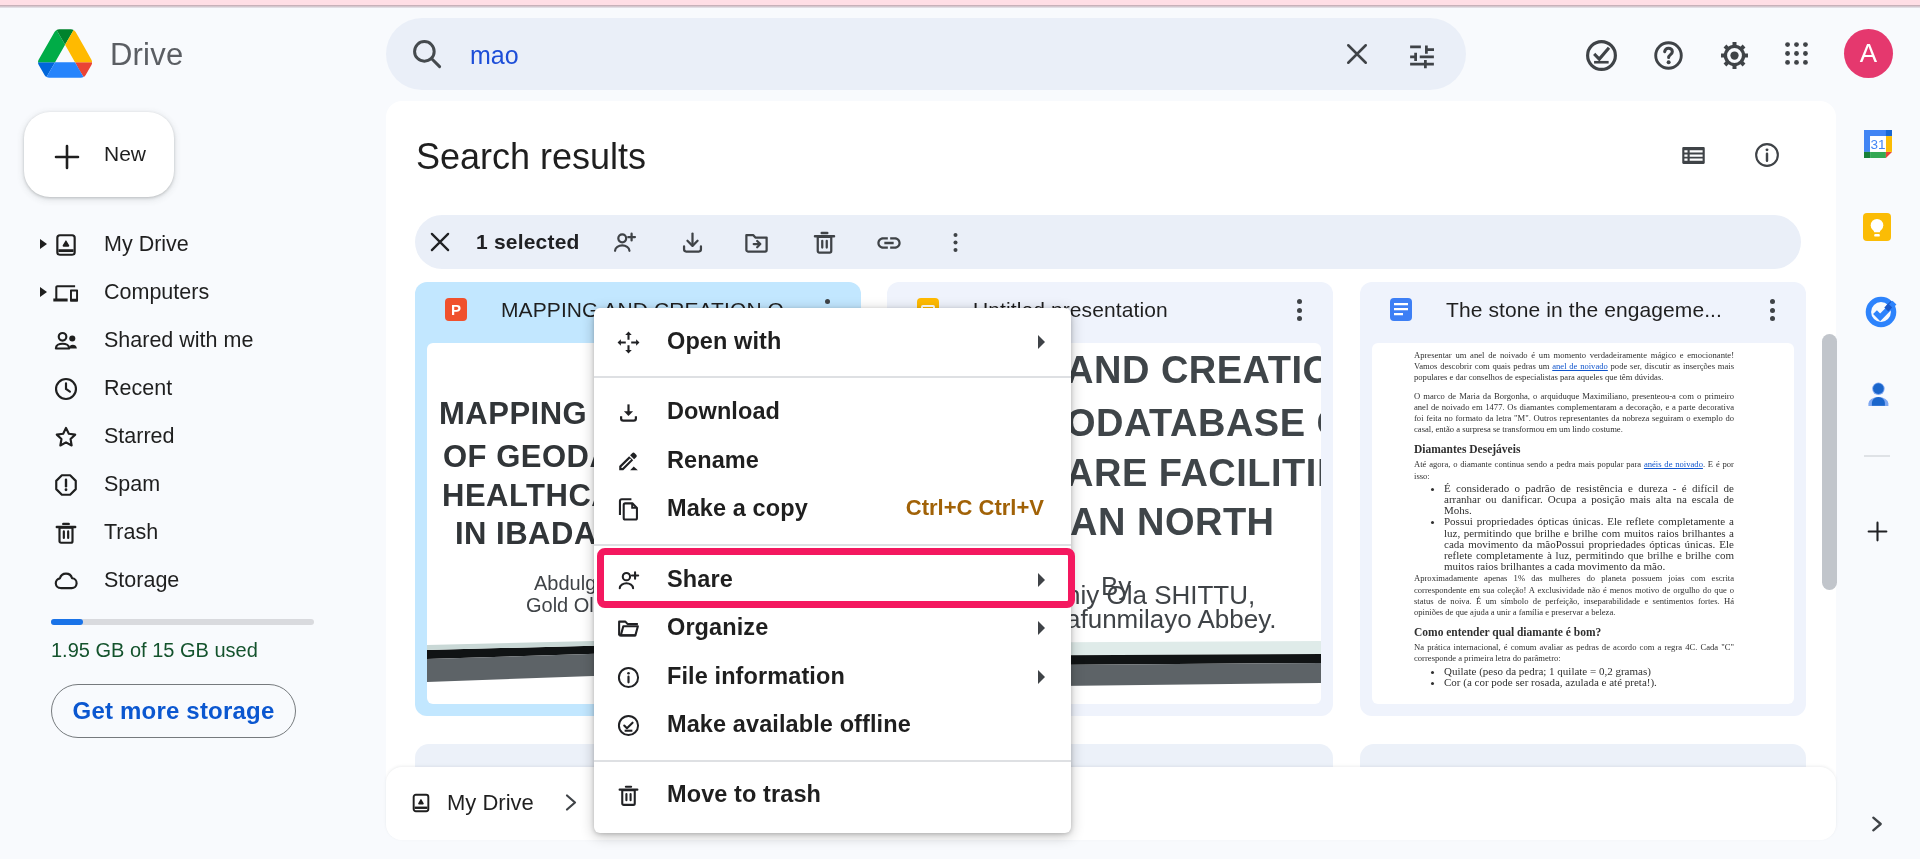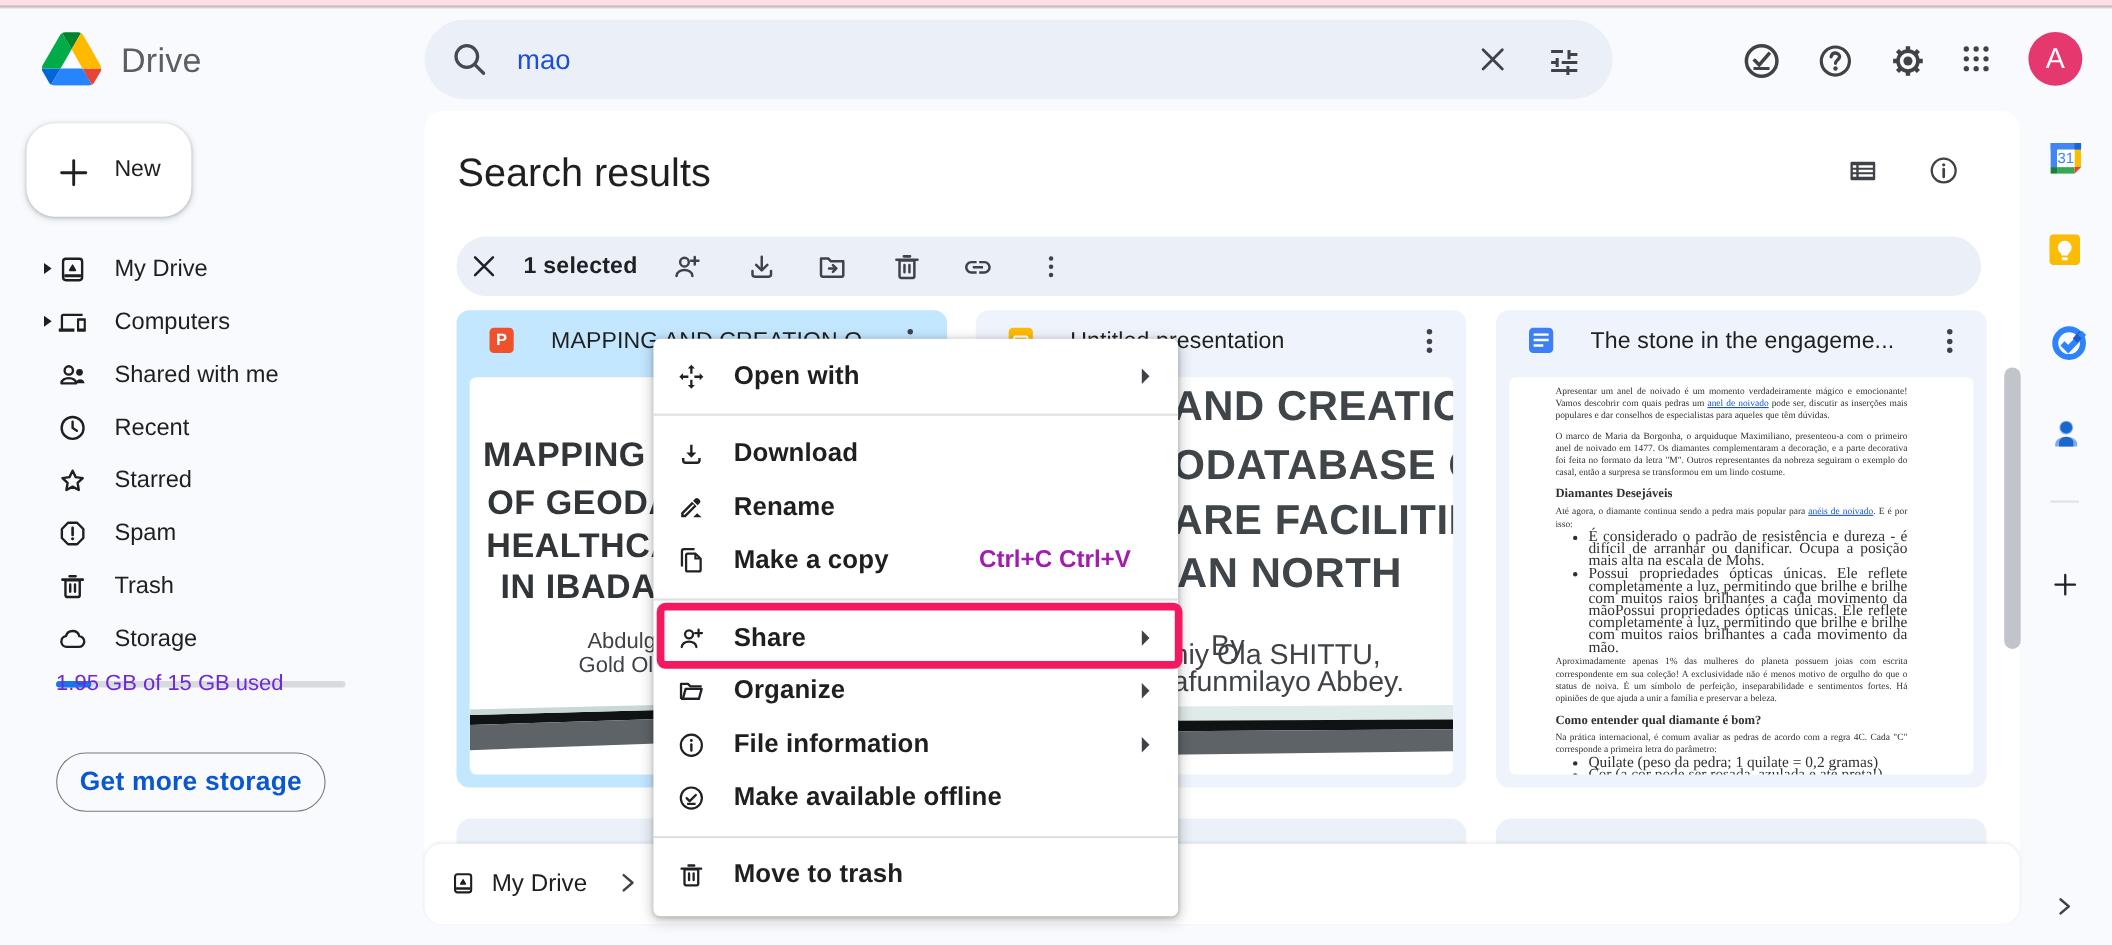--- a/index.html
+++ b/index.html
@@ -18,21 +18,21 @@
   .hicon { color:#3F4347; }
   #avatar { left:1844px; top:29px; width:49px; height:49px; border-radius:50%; background:#E5386E; color:#fff; font-size:26px; text-align:center; line-height:49px; }
   
   #newbtn { left:24px; top:112px; width:150px; height:85px; border-radius:26px; background:#fff; box-shadow:0 1px 3px rgba(60,64,67,.26), 0 2px 7px 1px rgba(60,64,67,.12); }
   .navrow { position:absolute; left:0; width:380px; height:48px; }
   .caret { position:absolute; left:40px; top:50%; margin-top:-6px; width:0; height:0; border-left:7.5px solid #1F1F1F; border-top:5.5px solid transparent; border-bottom:5.5px solid transparent; }
   .navicon { position:absolute; left:53px; top:50%; margin-top:-13px; }
   .navlabel { position:absolute; left:104px; top:50%; transform:translateY(-52%); font-size:21.5px; color:#1F1F1F; }
   #storbar { left:51px; top:619px; width:263px; height:6px; border-radius:3px; background:#D9DADE; }
   #storfill { left:51px; top:619px; width:32px; height:6px; border-radius:3px; background:#1A73E8; }
-  #storetext { left:51px; top:610px; font-size:20px; color:#6d28d9; }
+  #storetext { left:51px; top:639px; font-size:20px; color:#14532d; }
   #getmore { left:51px; top:684px; width:245px; height:54px; border:1.5px solid #767A7D; border-radius:27px; color:#0B57D0; font-size:24px; font-weight:bold; text-align:center; line-height:51px; letter-spacing:0.2px; }
   
   #panel { left:386px; top:101px; width:1450px; height:739px; border-radius:16px; background:#fff; }
   #heading { left:416px; top:136px; font-size:36px; color:#1F1F1F; }
   #toolbar { left:415px; top:215px; width:1386px; height:54px; border-radius:27px; background:#EAEFF8; }
   #selectedtxt { left:476px; top:230px; font-size:21px; font-weight:bold; color:#202124; letter-spacing:0.2px;}
   
   .card { position:absolute; top:282px; width:446px; height:434px; border-radius:12px; }
   .c-sel { background:#C2E7FF; }
   .c-usel { background:#EFF3FC; }
@@ -43,38 +43,38 @@
   .dots3 i { position:absolute; left:0; width:5px; height:5px; border-radius:50%; background:#3F4347; }
   .bigp1 { font-size:31px; font-weight:bold; color:#313538; white-space:nowrap; letter-spacing:0.5px;}
   .smlp1 { font-size:20px; color:#3F4347; white-space:nowrap; }
   .bigp2 { font-size:38px; font-weight:bold; color:#3F4549; white-space:nowrap; letter-spacing:0.5px;}
   .smlp2 { font-size:26px; color:#3F4347; white-space:nowrap; }
   #docthumb { font-family:"Liberation Serif", serif; color:#303030; }
   #docflow { position:absolute; left:42px; top:7px; width:320px; }
   .doct { font-size:13.2px; font-weight:bold; line-height:20px; margin-bottom:6px; }
   .docp { font-size:8.6px; line-height:11.2px; text-align:justify; margin-bottom:7px; }
   .doch { font-size:11.5px; font-weight:bold; margin:8px 0 4px; }
-  .docul { font-size:14px; line-height:11.2px; margin:0 0 1px 0; padding-left:30px; }
+  .docul { font-size:11px; line-height:11.2px; margin:0 0 1px 0; padding-left:30px; }
   .docul li { text-align:justify; }
   .doclink { color:#1155CC; text-decoration:underline; }
   
   .stub { position:absolute; top:744px; width:446px; height:60px; border-radius:14px; background:#ECF1F9; }
   
   #locbar { left:386px; top:767px; width:1450px; height:73px; background:#fff; border-radius:16px; box-shadow:0 -1px 3px rgba(80,86,97,0.10); }
   #locdrive { left:447px; top:790px; font-size:22px; font-weight:400; color:#1F1F1F; }
   
   #sthumb { left:1822px; top:334px; width:15px; height:256px; border-radius:8px; background:#C1C5CB; }
   
   #menu { left:594px; top:308px; width:477px; height:525px; background:#fff; border-radius:6px; box-shadow:0 3px 14px rgba(0,0,0,0.24), 0 1px 4px rgba(0,0,0,0.18); }
   .mitem { position:absolute; left:594px; width:419px; height:48px;font-weight:bold; }
   .micon { position:absolute; left:22px; top:50%; margin-top:-12px; }
   .mlabel { position:absolute; left:73px; top:50%; transform:translateY(-52%); font-size:23.5px; color:#1F1F1F; letter-spacing:0.1px; }
   .marrow { position:absolute; left:444px; top:50%; margin-top:-7.5px; width:0; height:0; border-left:7.5px solid #3F4347; border-top:7.5px solid transparent; border-bottom:7.5px solid transparent; }
   .msep { position:absolute; left:594px; width:477px; height:1.5px; background:#DEE0E3; }
-  #shortcut { position:absolute; left:280px; width:170px; top:50%; transform:translateY(-52%); font-size:22px; color:#a21caf; text-align:center; }
+  #shortcut { position:absolute; left:280px; width:170px; top:50%; transform:translateY(-52%); font-size:22px; color:#a16207; text-align:right; }
   
   #pinkbox { left:597px; top:548px; width:478px; height:60px; border:7px solid #F4185F; border-radius:8px; }
   #raildiv { left:1864px; top:455px; width:26px; height:1.5px; background:#DFE2E6; }
 </style>
 </head>
 <body>
 <div class="abs" id="strip1"></div>
 <div class="abs" id="strip2"></div>
 
 <div class="abs" id="logo">

